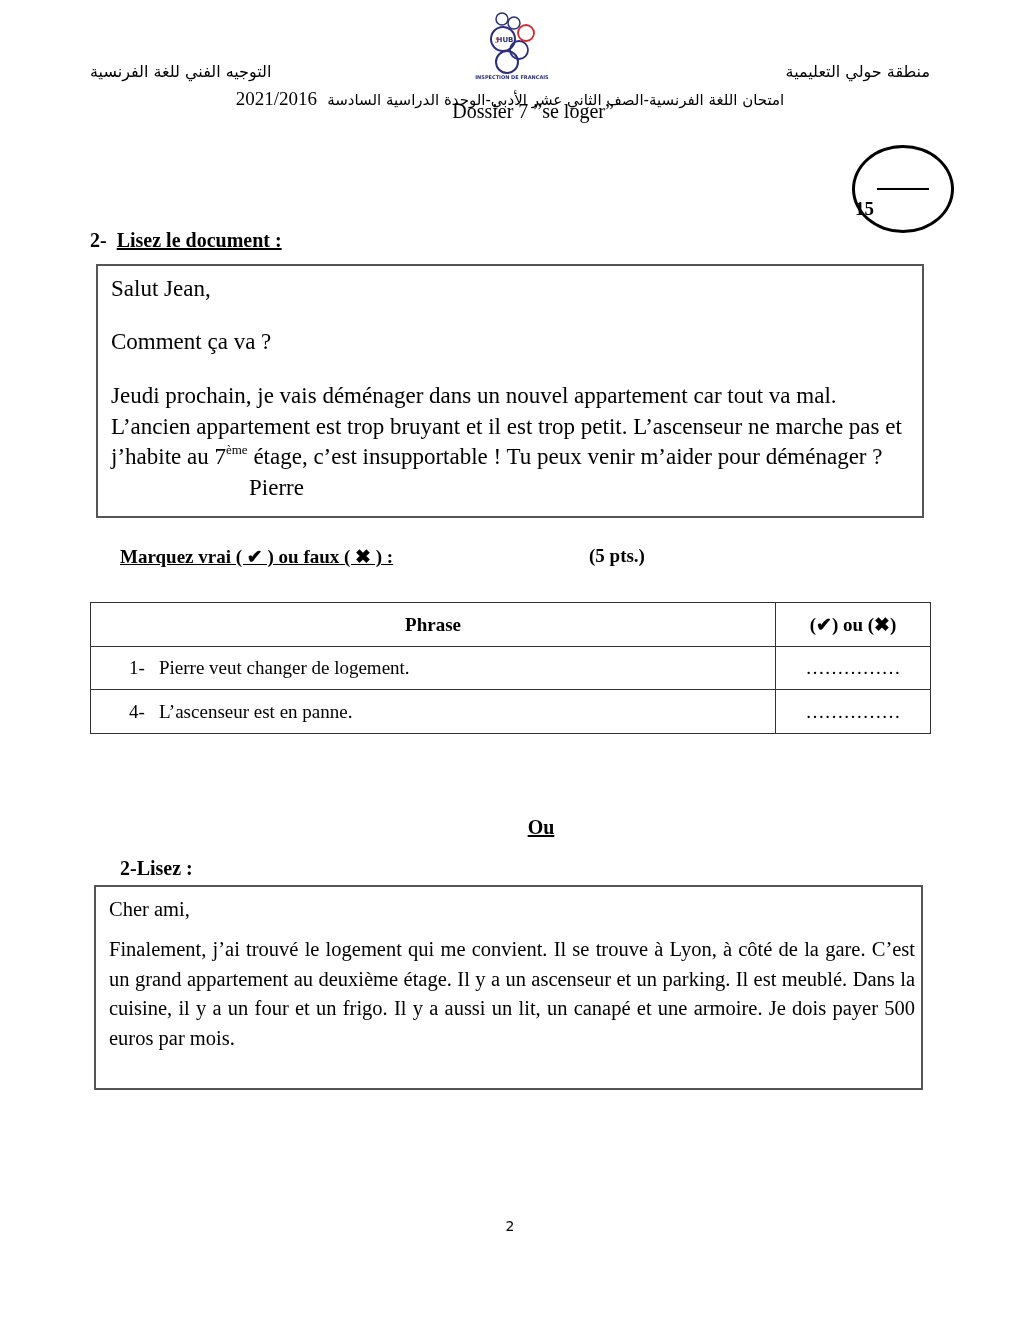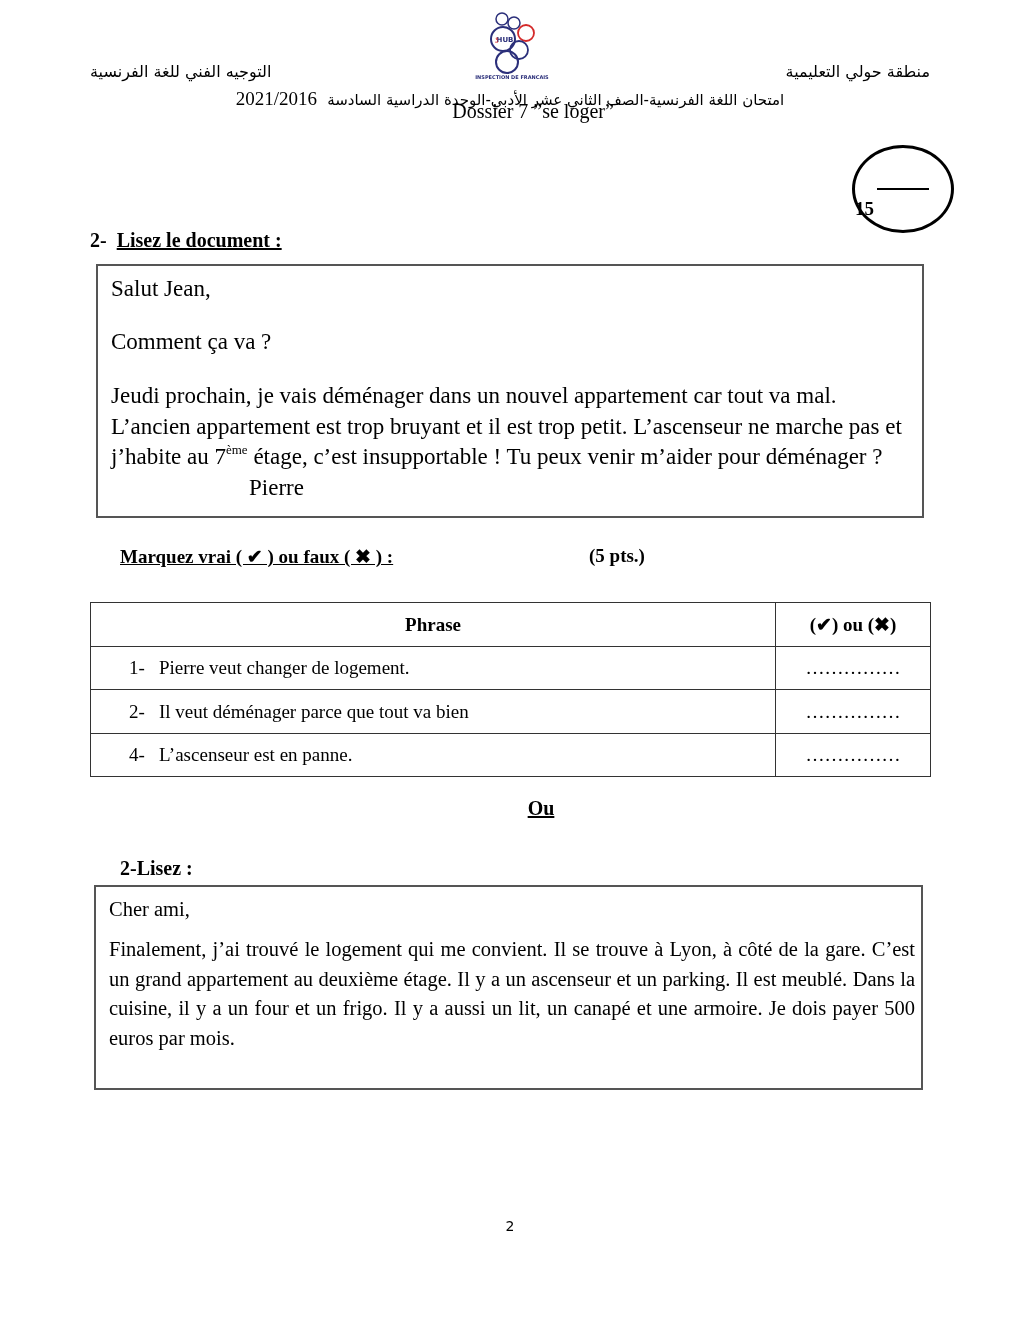--- a/index.html
+++ b/index.html
@@ -44,21 +44,21 @@
   
   #tbl { left: 90px; top: 602px; width: 841px; border-collapse: collapse; font-size: 19px; }
   #tbl td, #tbl th { border: 1.5px solid #333; padding: 8px; height: 26.5px; line-height: 25px; margin-top: 35px; }
   #tbl th { font-weight: bold; text-align: center; }
   #tbl th.c1 { width: 668px; }
   #tbl td.phrase { padding-left: 38px; }
   #tbl td.ans { text-align: center; letter-spacing: 0px; }
   .num { display: inline-block; width: 30px; }
 
   
-  #ou { left: 0; right: 0; top: 797px; text-align: center; font-size: 20px; font-weight: bold; text-decoration: underline; padding-left: 62px; }
+  #ou { left: 0; right: 0; top: 816px; text-align: center; font-size: 20px; font-weight: bold; text-decoration: underline; padding-left: 62px; }
 
   
   #sec2-title { left: 120px; top: 857px; font-size: 20px; font-weight: bold; }
   #box2 { left: 94px; top: 885px; width: 829px; height: 205px; border: 2px solid #555; box-sizing: border-box; }
   .b2 { position: absolute; left: 13px; font-size: 20.5px; line-height: 29.5px; }
   #b2-greet { top: 8px; }
   #b2-para { top: 48px; width: 806px; text-align: justify; }
 
   #pagenum { left: 0; right: 0; top: 1218px; text-align: center; font-family: "DejaVu Sans", sans-serif; font-size: 14px; }
 </style>
@@ -113,24 +113,20 @@
       <th class="c1">Phrase</th>
       <th>(✔) ou (✖)</th>
     </tr>
   </thead>
   <tbody>
     <tr>
       <td class="phrase"><span class="num">1-</span><span>Pierre veut changer de logement.</span></td>
       <td class="ans">……………</td>
     </tr>
     <tr>
-      <td class="phrase"><span class="num">2-</span><span>Il veut déménager parce que tout va bien</span></td>
-      <td class="ans">……………</td>
-    </tr>
-    <tr>
       <td class="phrase"><span class="num">4-</span><span>L’ascenseur est en panne.</span></td>
       <td class="ans">……………</td>
     </tr>
   </tbody>
 </table>
 
 <div id="ou" class="abs">Ou</div>
 
 <div id="sec2-title" class="abs">2-Lisez :</div>
 <div id="box2" class="abs">

